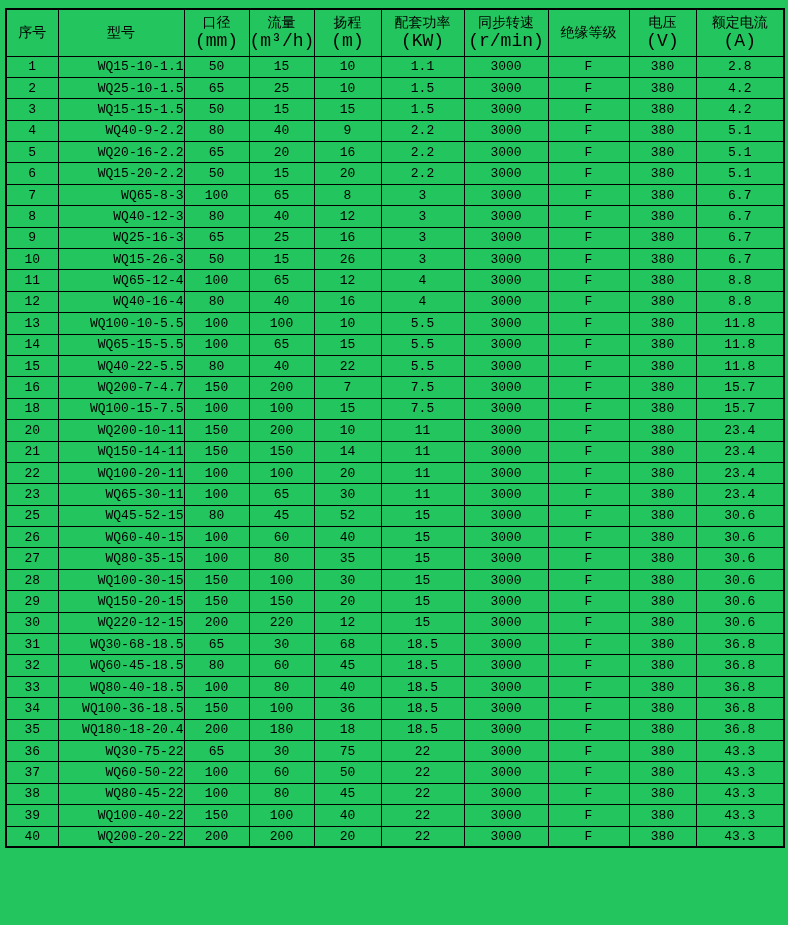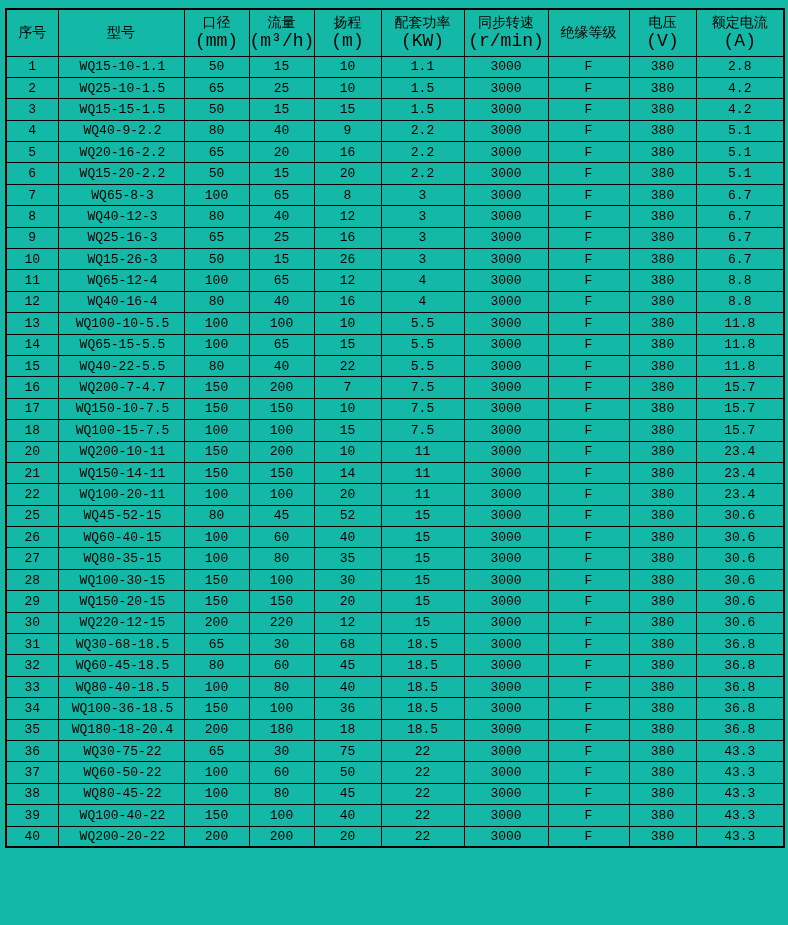--- a/index.html
+++ b/index.html
@@ -4,21 +4,21 @@
 <style>
   html, body {
     margin: 0;
     padding: 0;
     background: #ffffff;
   }
   .page {
     position: relative;
     width: 788px;
     height: 925px;
-    background: #14b8a6;
+    background: #22c55e;
     overflow: hidden;
   }
   table.spec-table {
     position: absolute;
     left: 5px;
     top: 8px;
     width: 778px;
     border-collapse: collapse;
     table-layout: fixed;
     border: 2px solid #000000;
@@ -49,21 +49,21 @@
   .spec-table th .hu {
     font-family: "Liberation Mono", "DejaVu Sans Mono", monospace;
     font-size: 18px;
     line-height: 1.1;
   }
   .spec-table td {
     font-family: "Liberation Mono", "DejaVu Sans Mono", monospace;
     font-size: 13px;
   }
   .spec-table td:nth-child(2) {
-    text-align: center;
+    text-align: right;
     padding-left: 3px;
   }
 </style>
 </head>
 <body>
 
 <div class="page">
   <table class="spec-table">
     <colgroup>
       <col style="width:52px">
@@ -305,32 +305,20 @@
           <td>150</td>
           <td>200</td>
           <td>7</td>
           <td>7.5</td>
           <td>3000</td>
           <td>F</td>
           <td>380</td>
           <td>15.7</td>
         </tr>
         <tr>
-          <td>17</td>
-          <td>WQ150-10-7.5</td>
-          <td>150</td>
-          <td>150</td>
-          <td>10</td>
-          <td>7.5</td>
-          <td>3000</td>
-          <td>F</td>
-          <td>380</td>
-          <td>15.7</td>
-        </tr>
-        <tr>
           <td>18</td>
           <td>WQ100-15-7.5</td>
           <td>100</td>
           <td>100</td>
           <td>15</td>
           <td>7.5</td>
           <td>3000</td>
           <td>F</td>
           <td>380</td>
           <td>15.7</td>
@@ -358,20 +346,32 @@
           <td>F</td>
           <td>380</td>
           <td>23.4</td>
         </tr>
         <tr>
           <td>22</td>
           <td>WQ100-20-11</td>
           <td>100</td>
           <td>100</td>
           <td>20</td>
+          <td>11</td>
+          <td>3000</td>
+          <td>F</td>
+          <td>380</td>
+          <td>23.4</td>
+        </tr>
+        <tr>
+          <td>23</td>
+          <td>WQ65-30-11</td>
+          <td>100</td>
+          <td>65</td>
+          <td>30</td>
           <td>11</td>
           <td>3000</td>
           <td>F</td>
           <td>380</td>
           <td>23.4</td>
         </tr>
         <tr>
           <td>25</td>
           <td>WQ45-52-15</td>
           <td>80</td>

